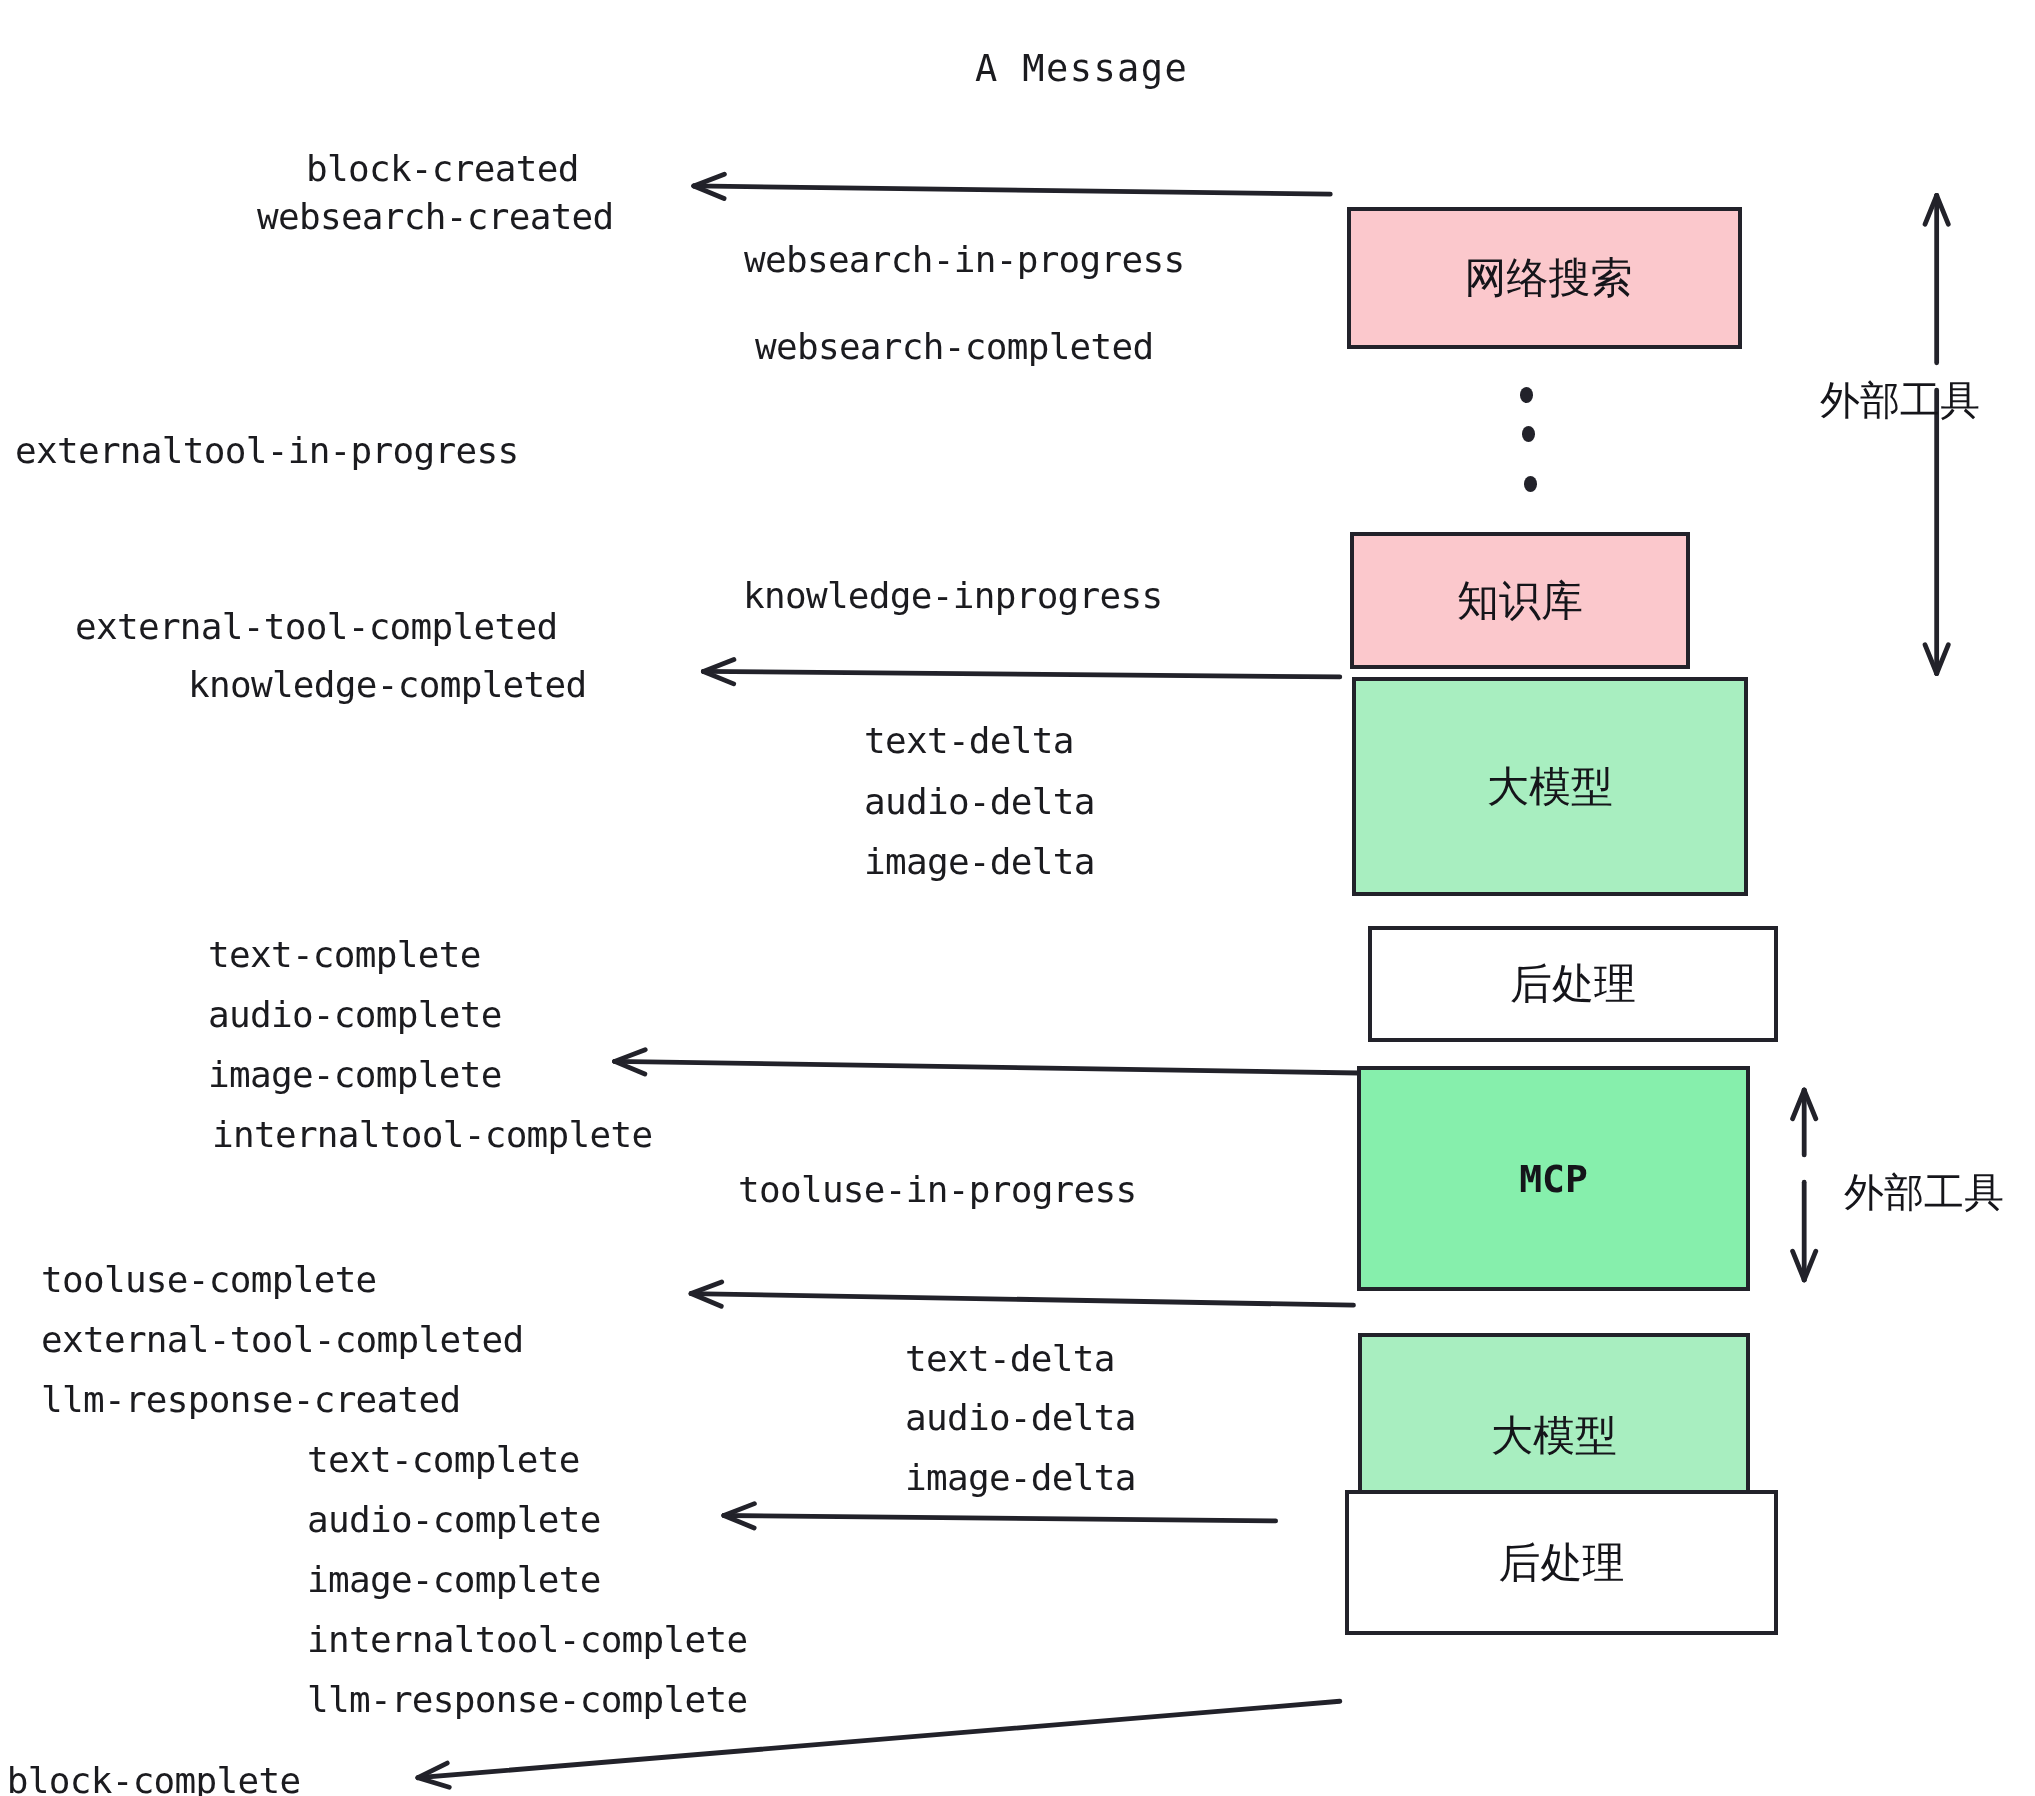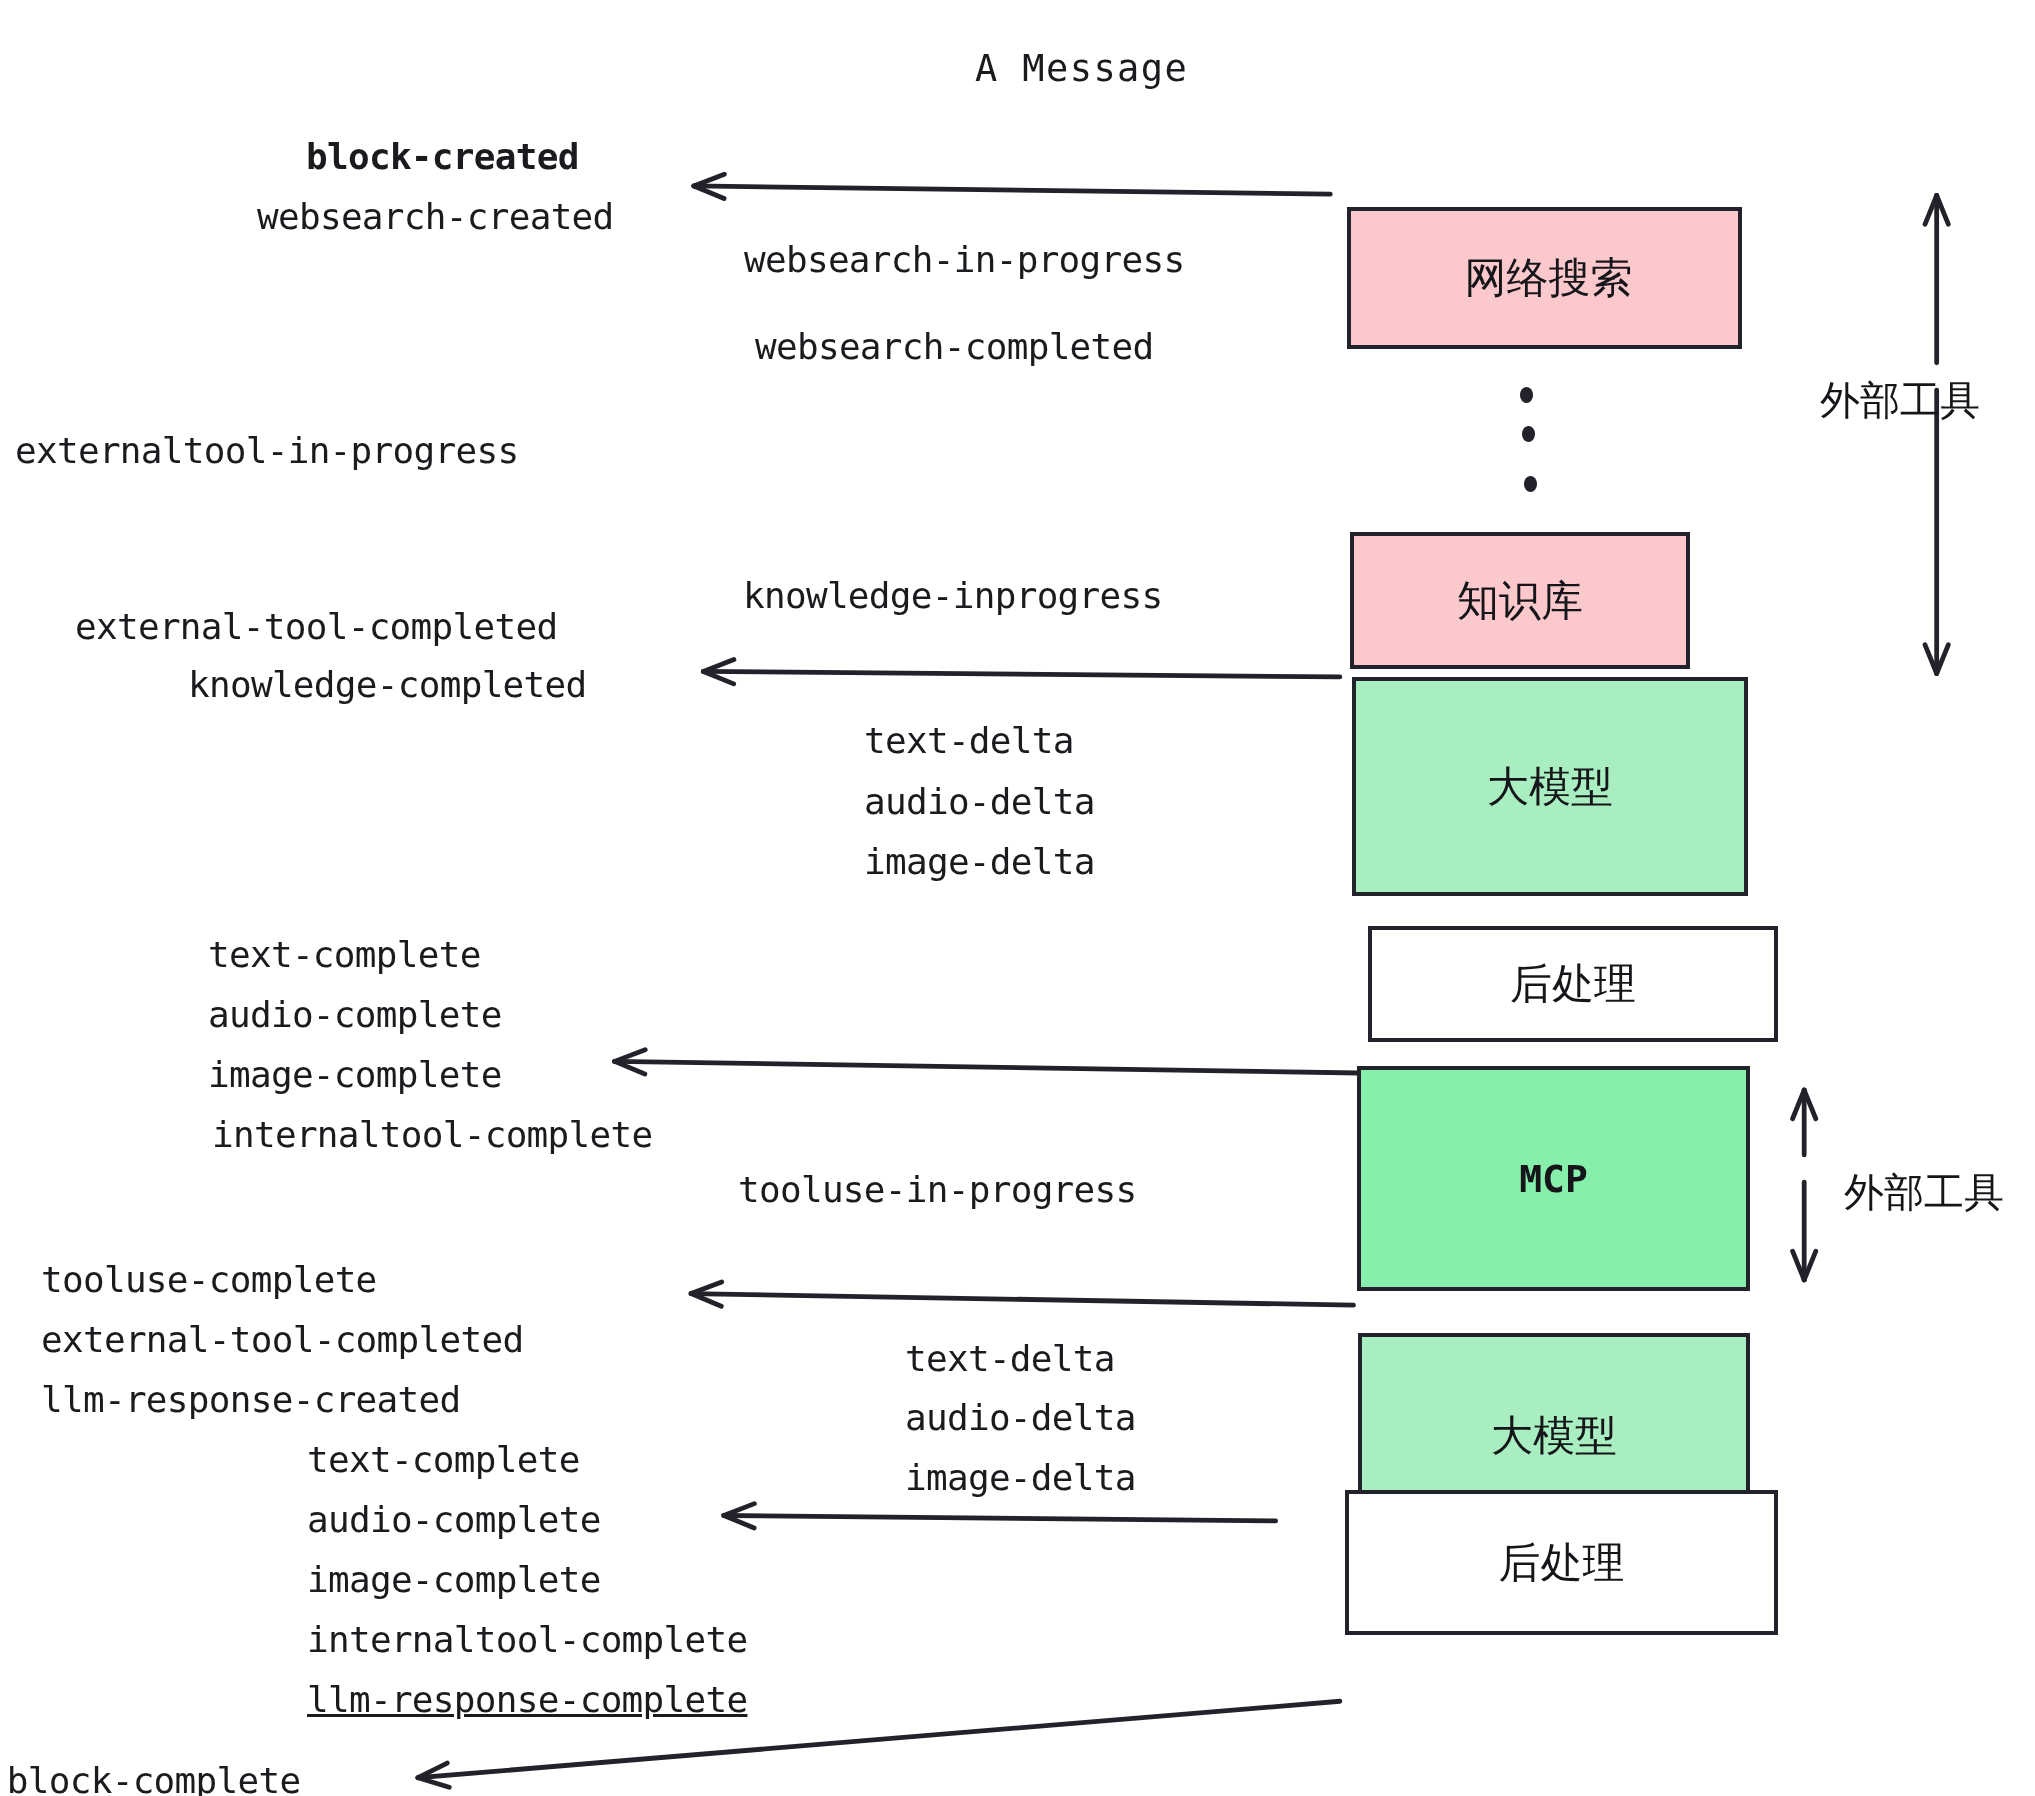--- a/index.html
+++ b/index.html
@@ -101,21 +101,21 @@
       <div class="box mcp" style="left: 1357px; top: 1031px; width: 393px; height: 225px; background: #86efac;">MCP</div>
       <div class="box" style="left: 1358px; top: 1298px; width: 392px; height: 205px; background: rgb(168, 238, 192);">大模型</div>
       <div class="box" style="left: 1345px; top: 1455px; width: 433px; height: 145px; background: rgb(255, 255, 255);">后处理</div>
     </div>
   <div id="dots-layer" class="dots">
       <span class="dot" style="left: 1520px; top: 352px;"></span>
       <span class="dot" style="left: 1522px; top: 391px;"></span>
       <span class="dot" style="left: 1524px; top: 441px;"></span>
     </div>
   <div id="events-layer">
-      <div class="lbl" style="left: 306px; top: 104px; font-weight: bold;">block-created</div>
+      <div class="lbl" style="left: 306px; top: 116px;">block-created</div>
       <div class="lbl" style="left: 257px; top: 164px;">websearch-created</div>
       <div class="lbl" style="left: 744px; top: 207px;">websearch-in-progress</div>
       <div class="lbl" style="left: 755px; top: 294px;">websearch-completed</div>
       <div class="lbl" style="left: 15px; top: 398px;">externaltool-in-progress</div>
       <div class="lbl" style="left: 743px; top: 543px; text-align: center;">knowledge-inprogress</div>
       <div class="lbl" style="left: 75px; top: 574px;">external-tool-completed</div>
       <div class="lbl" style="left: 188px; top: 632px;">knowledge-completed</div>
       <div class="lbl" style="left: 864px; top: 688px;">text-delta</div>
       <div class="lbl" style="left: 864px; top: 749px;">audio-delta</div>
       <div class="lbl" style="left: 864px; top: 809px;">image-delta</div>
@@ -127,21 +127,21 @@
       <div class="lbl" style="left: 41px; top: 1227px;">tooluse-complete</div>
       <div class="lbl" style="left: 41px; top: 1287px;">external-tool-completed</div>
       <div class="lbl" style="left: 41px; top: 1347px;">llm-response-created</div>
       <div class="lbl" style="left: 905px; top: 1306px;">text-delta</div>
       <div class="lbl" style="left: 905px; top: 1365px;">audio-delta</div>
       <div class="lbl" style="left: 905px; top: 1425px;">image-delta</div>
       <div class="lbl" style="left: 307px; top: 1407px;">text-complete</div>
       <div class="lbl" style="left: 307px; top: 1467px;">audio-complete</div>
       <div class="lbl" style="left: 307px; top: 1527px;">image-complete</div>
       <div class="lbl" style="left: 307px; top: 1587px;">internaltool-complete</div>
-      <div class="lbl" style="left: 307px; top: 1647px; text-decoration: underline;">llm-response-complete</div>
+      <div class="lbl" style="left: 307px; top: 1647px;">llm-response-complete</div>
       <div class="lbl" style="left: 6.8px; top: 1728px;">block-complete</div>
     </div>
   <div id="side-layer">
       <div class="side" style="left: 1820px; top: 338px;">外部工具</div>
       <div class="side" style="left: 1844px; top: 1130px;">外部工具</div>
     </div>
 
 </div>
 
 

